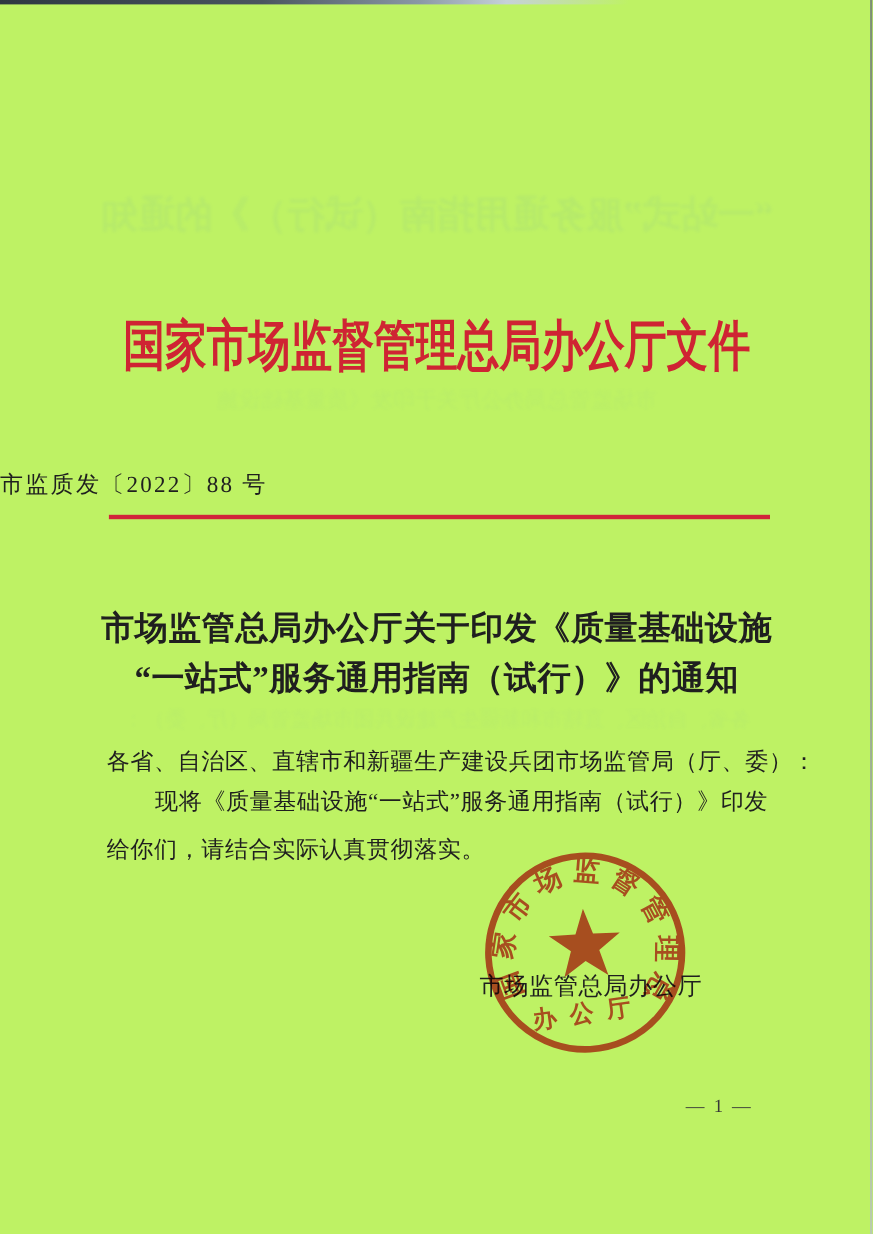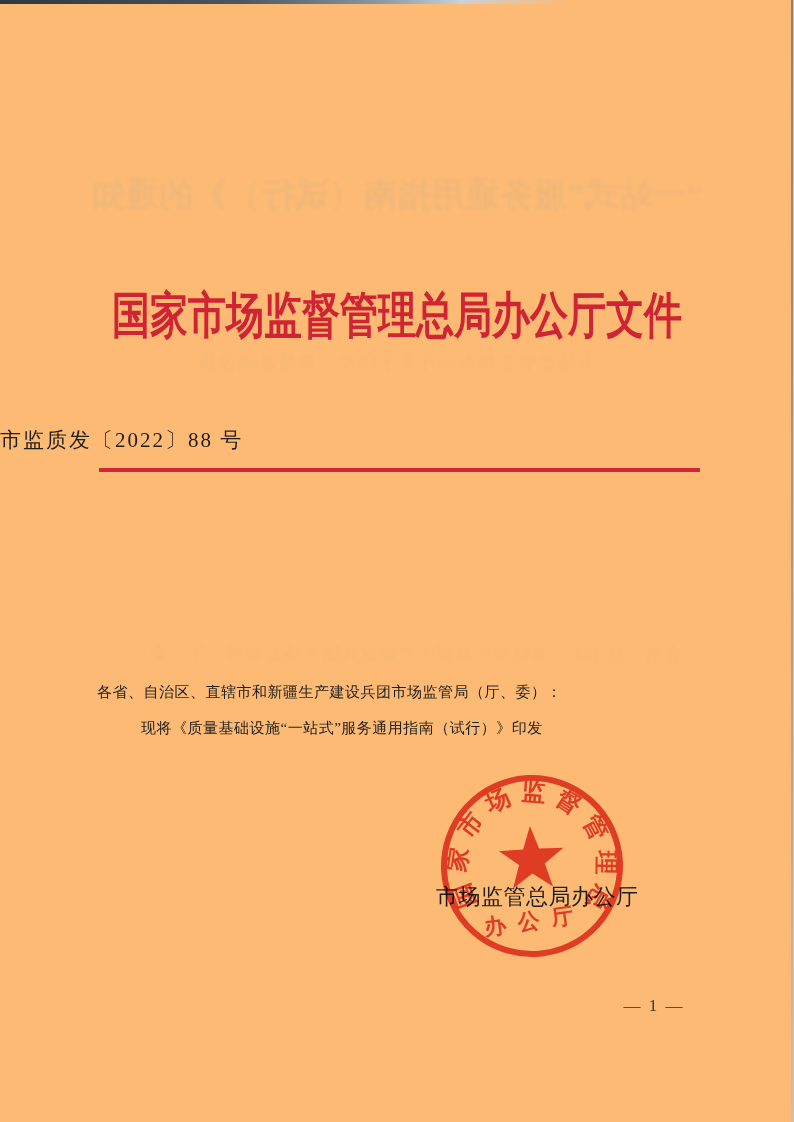--- a/index.html
+++ b/index.html
@@ -4,21 +4,21 @@
 <style>
   html, body {
     margin: 0; padding: 0;
     background: #e8e8e8;
     font-family: "Liberation Serif", "DejaVu Serif", serif;
   }
   .page {
     position: relative;
     width: 794px; height: 1122px;
     margin: 0 auto;
-    background: #fdba74;
+    background: #bef264;
     overflow: hidden;
     color: var(--text-black, #1f1f1f);
   }
   
   .scan-edge-top {
     position: absolute; top: 0; left: 0;
     width: 100%; height: 4px;
     background: linear-gradient(to right,
       #2e3841 0%, #4a555f 30%, #8a98a5 48%, #c6d1d9 58%, rgba(255,255,255,0) 72%);
   }
@@ -72,21 +72,21 @@
     font-weight: bold;
     font-size: 30px; line-height: 45px;
     letter-spacing: 0.5px;
     white-space: nowrap;
   }
 
   
   .body-text {
     position: absolute; left: 97px;
     width: 603px;
-    font-size: 15px; line-height: 40px;
+    font-size: 21px; line-height: 40px;
     letter-spacing: 0.5px;
     white-space: nowrap;
   }
   .salutation { top: 672px; }
   .para-line1 { top: 708px; text-indent: 44px; }
   .para-line2 { top: 752px; }
 
   
   .signer-name {
     position: absolute; top: 882px; left: 436px;
@@ -133,23 +133,28 @@
   <div class="smudge smudge-top">“一站式”服务通用指南（试行）》的通知</div>
   <div class="smudge smudge-mid">市场监管总局办公厅关于印发《质量基础设施</div>
   <div class="smudge smudge-low">各省、自治区、直辖市和新疆生产建设兵团市场监管局（厅、委）：</div>
 
   <div class="letterhead-title">国家市场监督管理总局办公厅文件</div>
 
   <div class="doc-number">市监质发〔2022〕88 号</div>
 
   <div class="red-divider"></div>
 
+  <div class="notice-heading">
+    <div>市场监管总局办公厅关于印发《质量基础设施</div>
+    <div>“一站式”服务通用指南（试行）》的通知</div>
+  </div>
 
   <div class="body-text salutation">各省、自治区、直辖市和新疆生产建设兵团市场监管局（厅、委）：</div>
   <div class="body-text para-line1">现将《质量基础设施“一站式”服务通用指南（试行）》印发</div>
+  <div class="body-text para-line2">给你们，请结合实际认真贯彻落实。</div>
 
   <div class="signer-name">市场监管总局办公厅</div>
 
   <svg class="official-seal" viewBox="0 0 216 216" xmlns="http://www.w3.org/2000/svg">
     <g transform="rotate(-3 108 108)">
       <circle cx="108" cy="108" r="88" fill="none" stroke="var(--seal-red, #dd3a35)" stroke-width="6"></circle>
       <path id="seal-arc" d="M 53.9 145.9 A 66 66 0 1 1 162.1 145.9" fill="none"></path>
       <text font-size="24" fill="var(--seal-red, #dd3a35)" letter-spacing="9">
         <textPath href="#seal-arc" startOffset="4">国家市场监督管理总局</textPath>
       </text>

